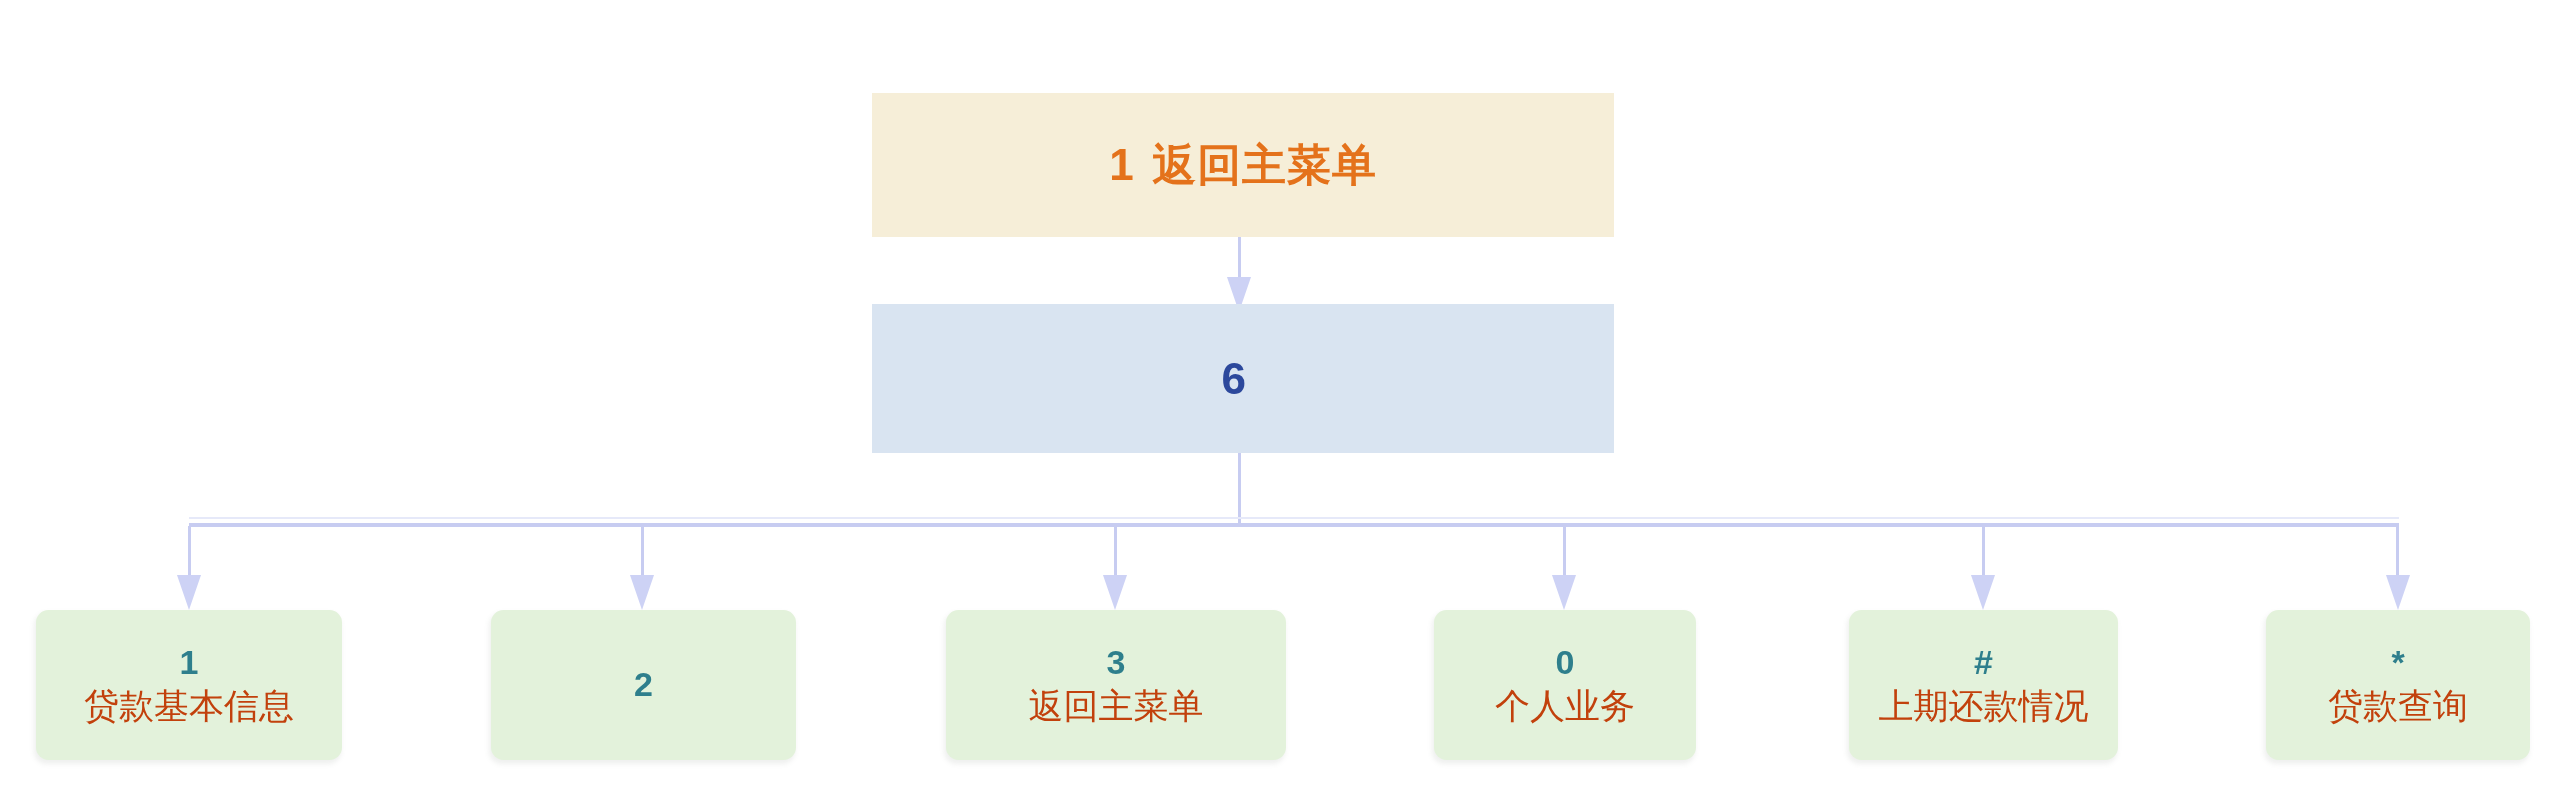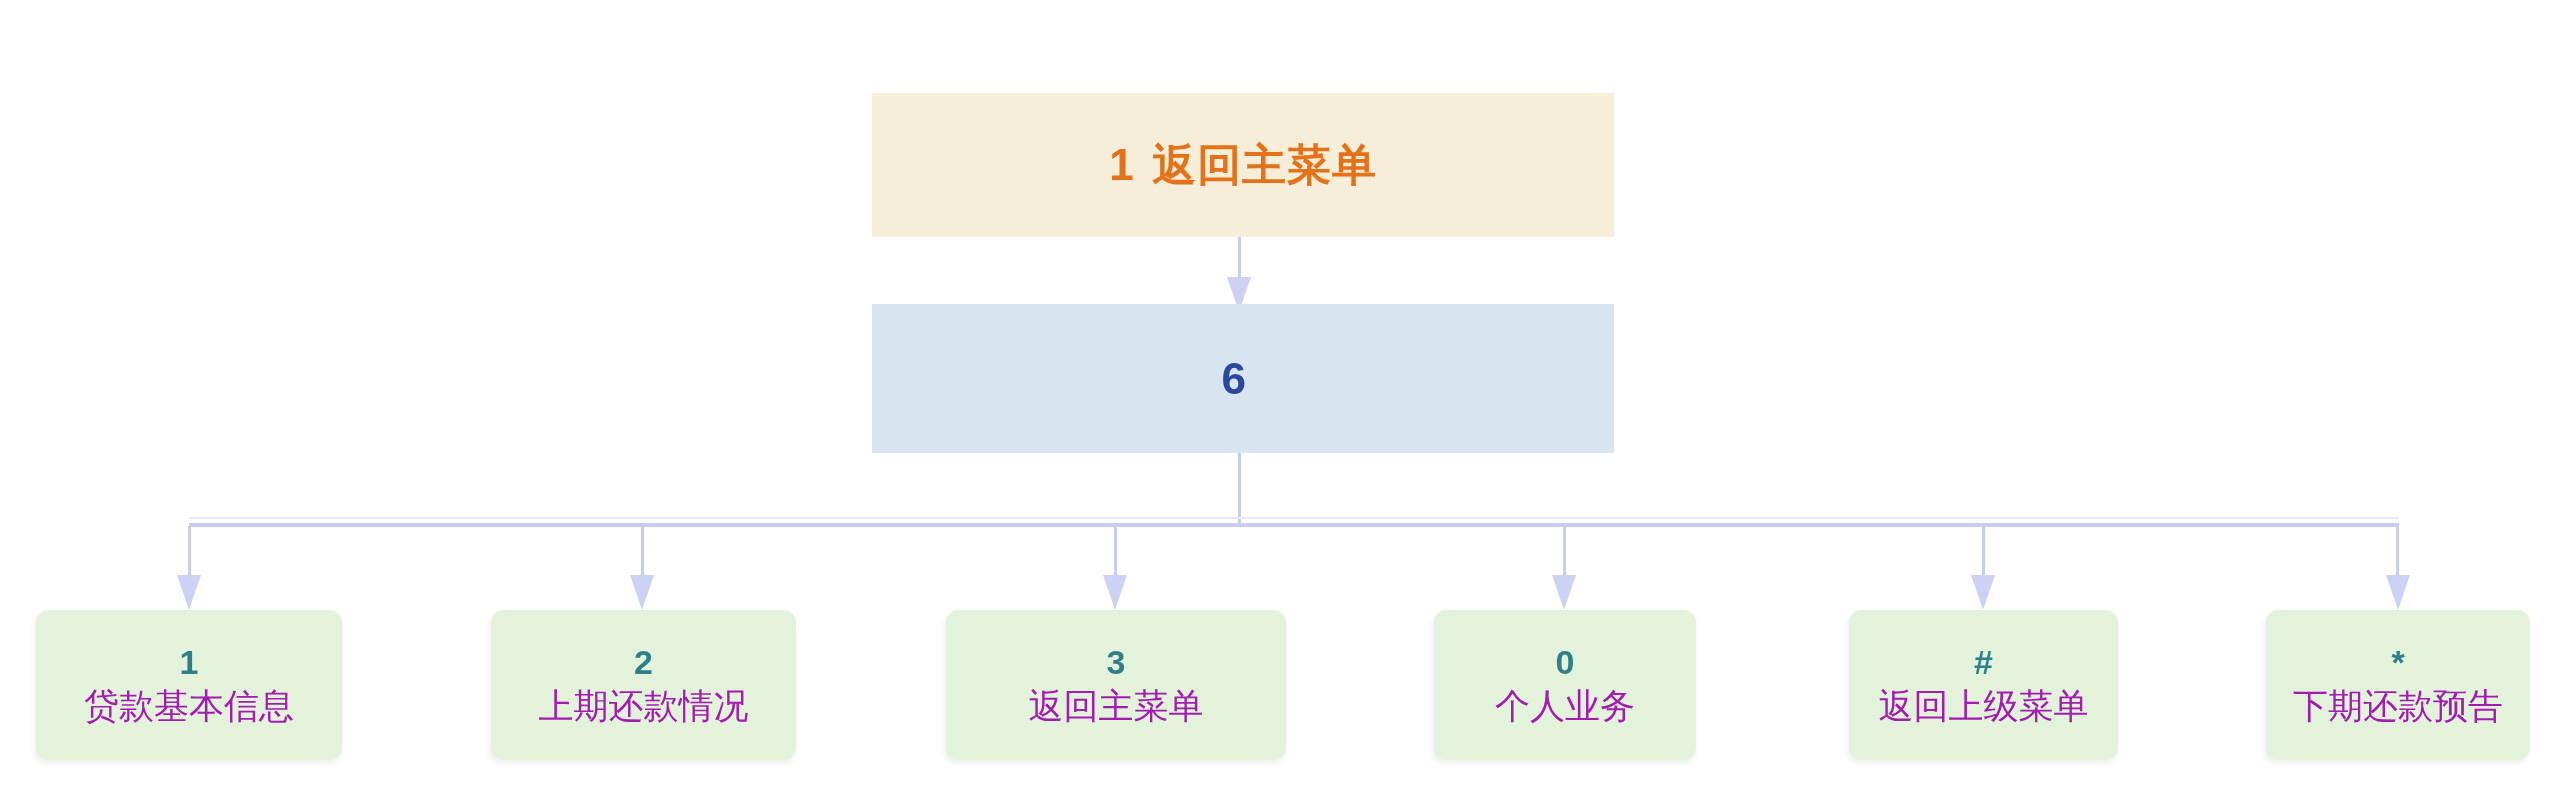--- a/index.html
+++ b/index.html
@@ -84,21 +84,21 @@
     box-shadow: -1.8px 3.5px 5.3px rgba(120, 130, 120, 0.12);
   }
   .node-option .opt-key {
     font-size: 34px;
     font-weight: bold;
     color: #2E7F8C;
     line-height: 1.1;
   }
   .node-option .opt-label {
     font-size: 35px;
-    color: #a21caf;
+    color: #c2410c;
     line-height: 1.15;
     white-space: nowrap;
   }
 </style>
 </head>
 <body>
 
 <div class="canvas">
 
   <div class="node-header node-root">
@@ -135,37 +135,36 @@
   <div class="stem" style="left:2396px; top:526px; height:50px;"></div>
   <div class="arrowhead" style="left:2386px; top:575px;"></div>
 
   <div class="node-option" style="left:36px;   width:306px;">
     <div class="opt-key">1</div>
     <div class="opt-label">贷款基本信息</div>
   </div>
 
   <div class="node-option" style="left:491px;  width:305px;">
     <div class="opt-key">2</div>
-    <div class="opt-label">上期还款情况</div>
   </div>
 
   <div class="node-option" style="left:946px; width:340px;">
     <div class="opt-key">3</div>
     <div class="opt-label">返回主菜单</div>
   </div>
 
   <div class="node-option" style="left:1434px; width:262px;">
     <div class="opt-key">0</div>
     <div class="opt-label">个人业务</div>
   </div>
 
   <div class="node-option" style="left:1849px; width:269px;">
     <div class="opt-key">#</div>
-    <div class="opt-label">返回上级菜单</div>
+    <div class="opt-label">上期还款情况</div>
   </div>
 
   <div class="node-option" style="left:2266px; width:264px;">
     <div class="opt-key">*</div>
-    <div class="opt-label">下期还款预告</div>
+    <div class="opt-label">贷款查询</div>
   </div>
 
 </div>
 
 
 </body></html>

